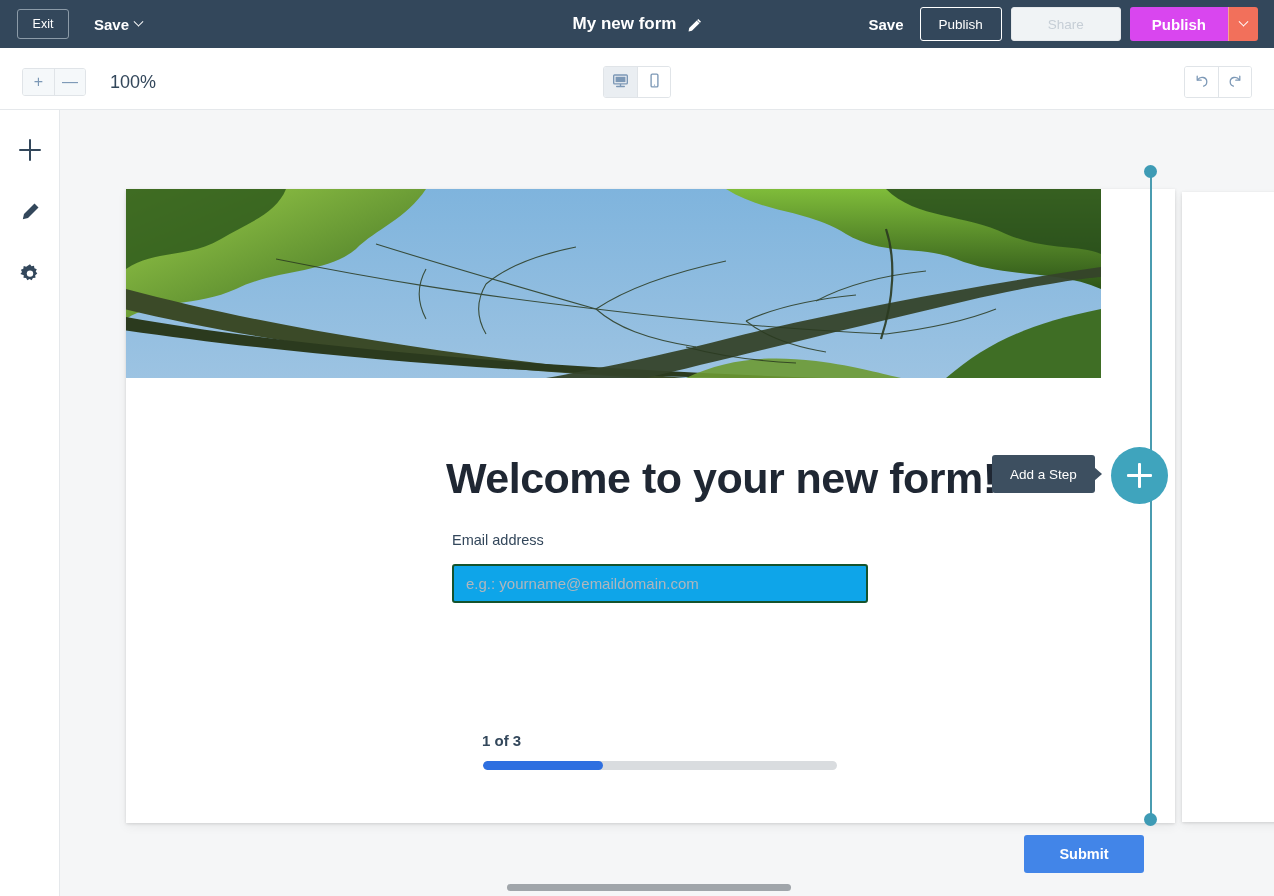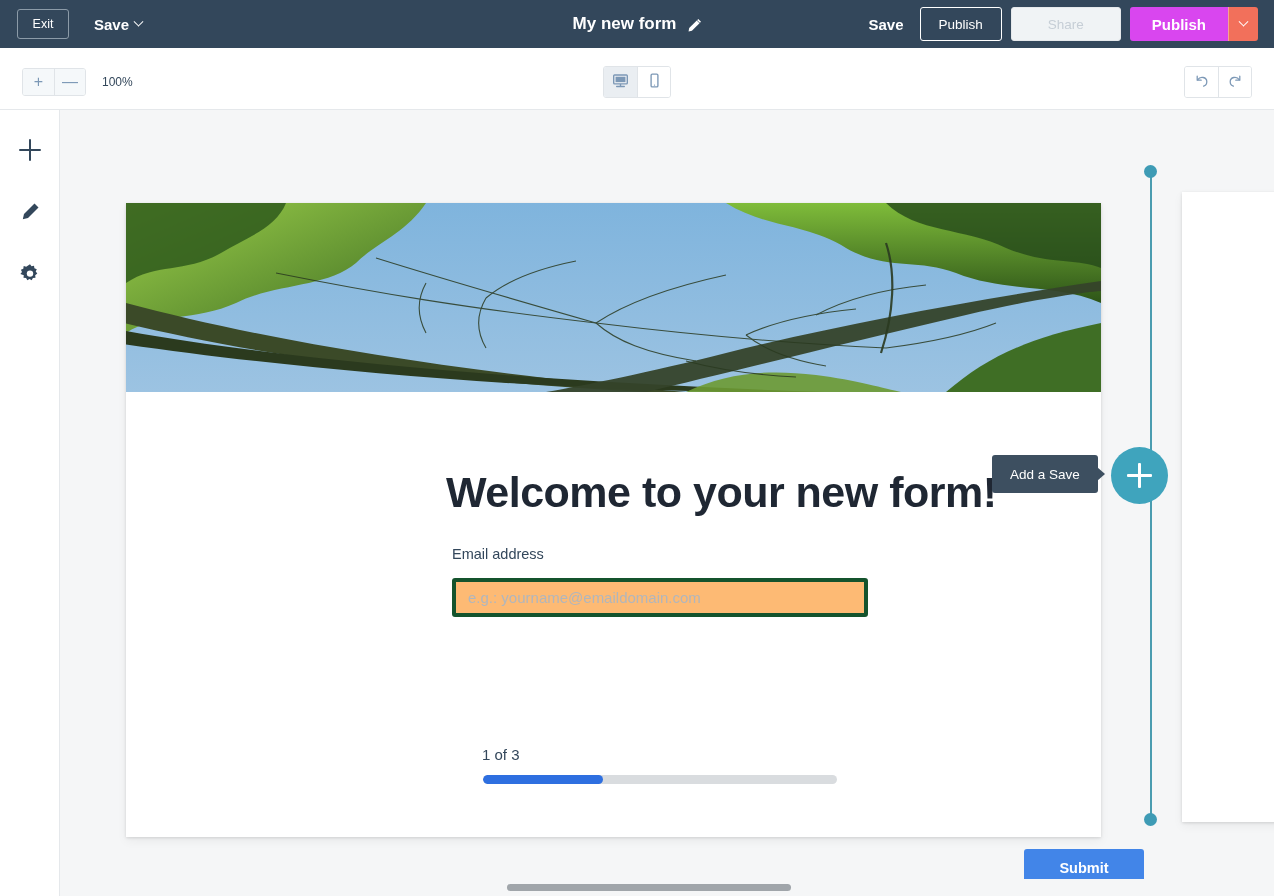--- a/index.html
+++ b/index.html
@@ -120,22 +120,22 @@
   }
   .zoom-btn {
     width: 31px; height: 26px;
     background: #f5f8fa; border: none;
     color: #7c98b6; font-size: 16px; cursor: pointer;
     display: flex; align-items: center; justify-content: center;
     font-family: "Liberation Sans", sans-serif;
   }
   .zoom-btn + .zoom-btn { border-left: 1px solid #e0e4e8; }
   #zoom-level {
-    margin-left: 16px;
-    color: #33475b; font-size: 12px;
+    margin-left: 24px;
+    color: #33475b; font-size: 18px;
   }
   #device-group {
     position: absolute; left: 50%; transform: translateX(-50%);
     display: flex;
     border: 1px solid #e0e4e8; border-radius: 3px;
     overflow: hidden;
   }
   .device-btn {
     width: 33px; height: 30px;
     border: none; background: #ffffff; cursor: pointer;
@@ -192,22 +192,22 @@
   .connector-dot {
     position: absolute; left: 4px;
     width: 13px; height: 13px; border-radius: 50%;
     background: #3e9bb5;
   }
   #connector-dot-top { top: 0px; }
   #connector-dot-bottom { top: 648px; }
 
   
   #card-one {
-    position: absolute; left: 66px; top: 93px;
-    width: 975px; height: 634px;
+    position: absolute; left: 66px; top: 79px;
+    width: 1049px; height: 634px;
     background: #ffffff;
     box-shadow: 0 1px 3px rgba(0,0,0,.13), 0 4px 10px rgba(0,0,0,.05);
   }
   #card-one-banner {
     width: 975px; height: 189px;
     overflow: hidden;
     position: relative;
     background: #6aa4cf;
   }
   #card-one-banner svg { display: block; }
@@ -223,31 +223,31 @@
     letter-spacing: -0.5px;
     white-space: nowrap;
   }
   #field-label {
     position: absolute; left: 326px; top: 154px;
     font-size: 14.5px; color: #33475b;
   }
   #email-input {
     position: absolute; left: 326px; top: 186px;
     width: 416px; height: 39px;
-    border: 4px solid #14532d; border-radius: 3px;
-    background: #fdba74;
+    border: 2px solid #14532d; border-radius: 3px;
+    background: #0ea5e9;
     padding: 0 12px;
     font-size: 15px; color: #33475b;
     font-family: "Liberation Sans", sans-serif;
   }
   #email-input::placeholder { color: #b0b6bd; }
 
   #progress-label {
     position: absolute; left: 356px; top: 354px;
-    font-size: 15px; color: #33475b;
+    font-size: 15px; color: #33475b; font-weight: bold;
   }
   #progress-track {
     position: absolute; left: 357px; top: 383px;
     width: 354px; height: 9px;
     background: #d9dcdf; border-radius: 5px;
     overflow: hidden;
   }
   #progress-fill {
     height: 9px; background: #2e6fe0; border-radius: 5px;
   }
@@ -492,21 +492,21 @@
 
     <button id="submit-button">Submit</button>
   </div>
 
   <div id="connector">
     <div id="connector-line"></div>
     <div class="connector-dot" id="connector-dot-top"></div>
     <div class="connector-dot" id="connector-dot-bottom"></div>
   </div>
 
-  <div id="add-step-tooltip">Add a Save</div>
+  <div id="add-step-tooltip">Add a Step</div>
   <button id="add-step-button">
     <span class="plus-h"></span>
     <span class="plus-v"></span>
   </button>
 
   <div id="card-two">
     
     
   </div>
 

